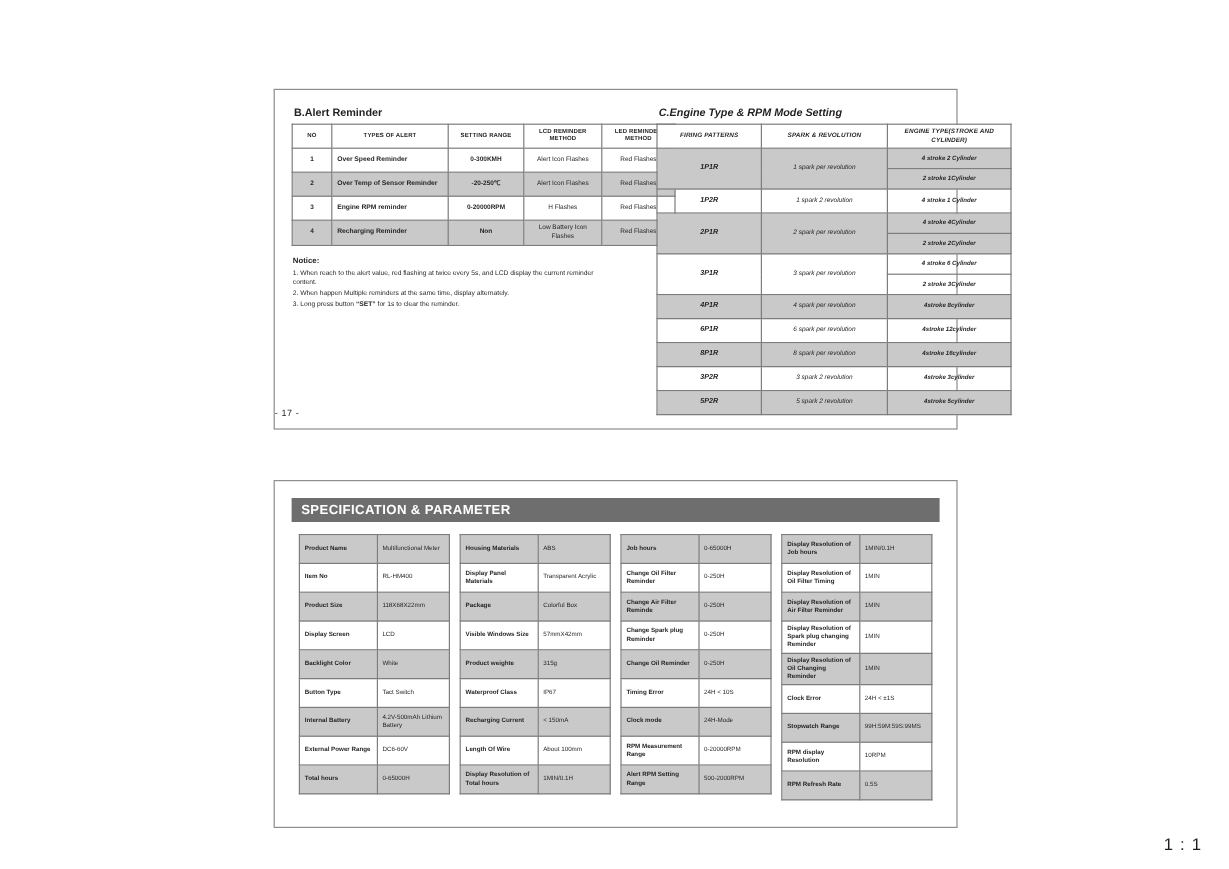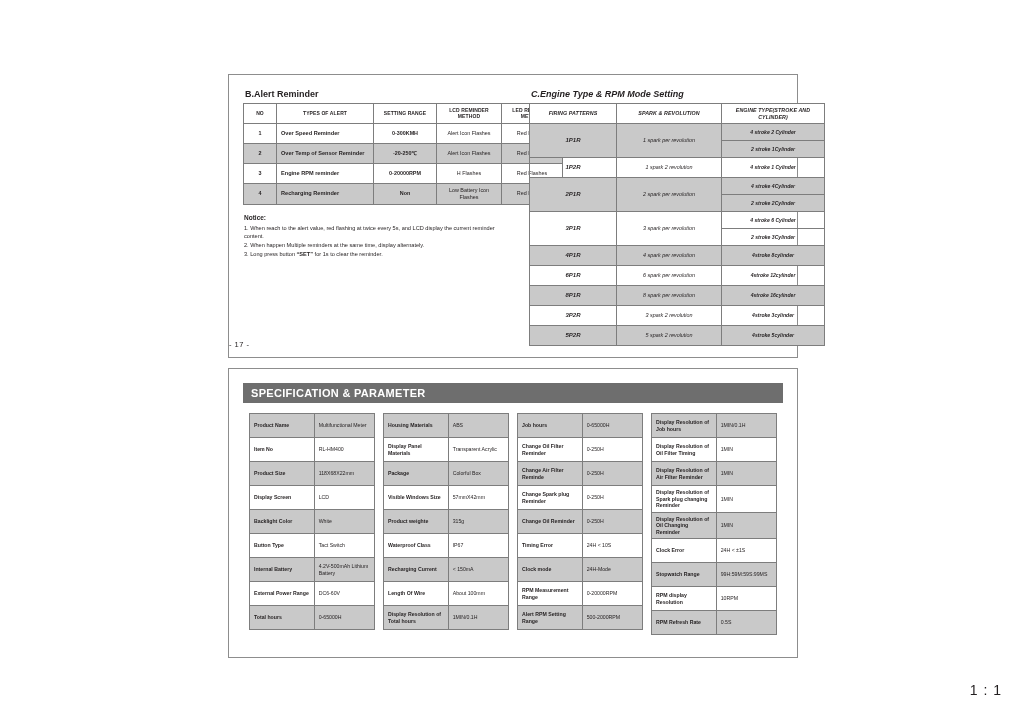--- a/index.html
+++ b/index.html
@@ -25,38 +25,38 @@
   }
   #sheet-17 {
     left: 228px;
     top: 74px;
     width: 570px;
     height: 284px;
     padding: 12px 14px 0 14px;
   }
   #sheet-18 {
     left: 228px;
-    top: 368px;
+    top: 400px;
     width: 570px;
     height: 290px;
     padding: 12px 14px 0 14px;
   }
   .page-num {
     position: absolute;
     bottom: 8px;
     left: 0;
     width: 100%;
     text-align: left;
     font-size: 7.5px;
     letter-spacing: .5px;
   }
 
   .columns {
     display: flex;
-    gap: 24px;
+    gap: 42px;
   }
   .col-left { width: 262px; }
   .col-right { width: 268px; font-style: italic; }
 
   .sec-title {
     font-size: 9px;
     font-weight: bold;
     margin: 2px 0 4px 2px;
   }
 
@@ -443,13 +443,13 @@
               <td class="k">RPM Refresh Rate</td>
               <td class="v">0.5S</td>
             </tr>
       </tbody>
         </table>
     </div>
   </div>
 
 </div>
 
-<div style="position:absolute; right:22px; bottom:26px; font-size:14px; letter-spacing:1px;">1 : 1</div>
+<div style="position:absolute; right:22px; bottom:13px; font-size:14px; letter-spacing:1px;">1 : 1</div>
 
 </body></html>

